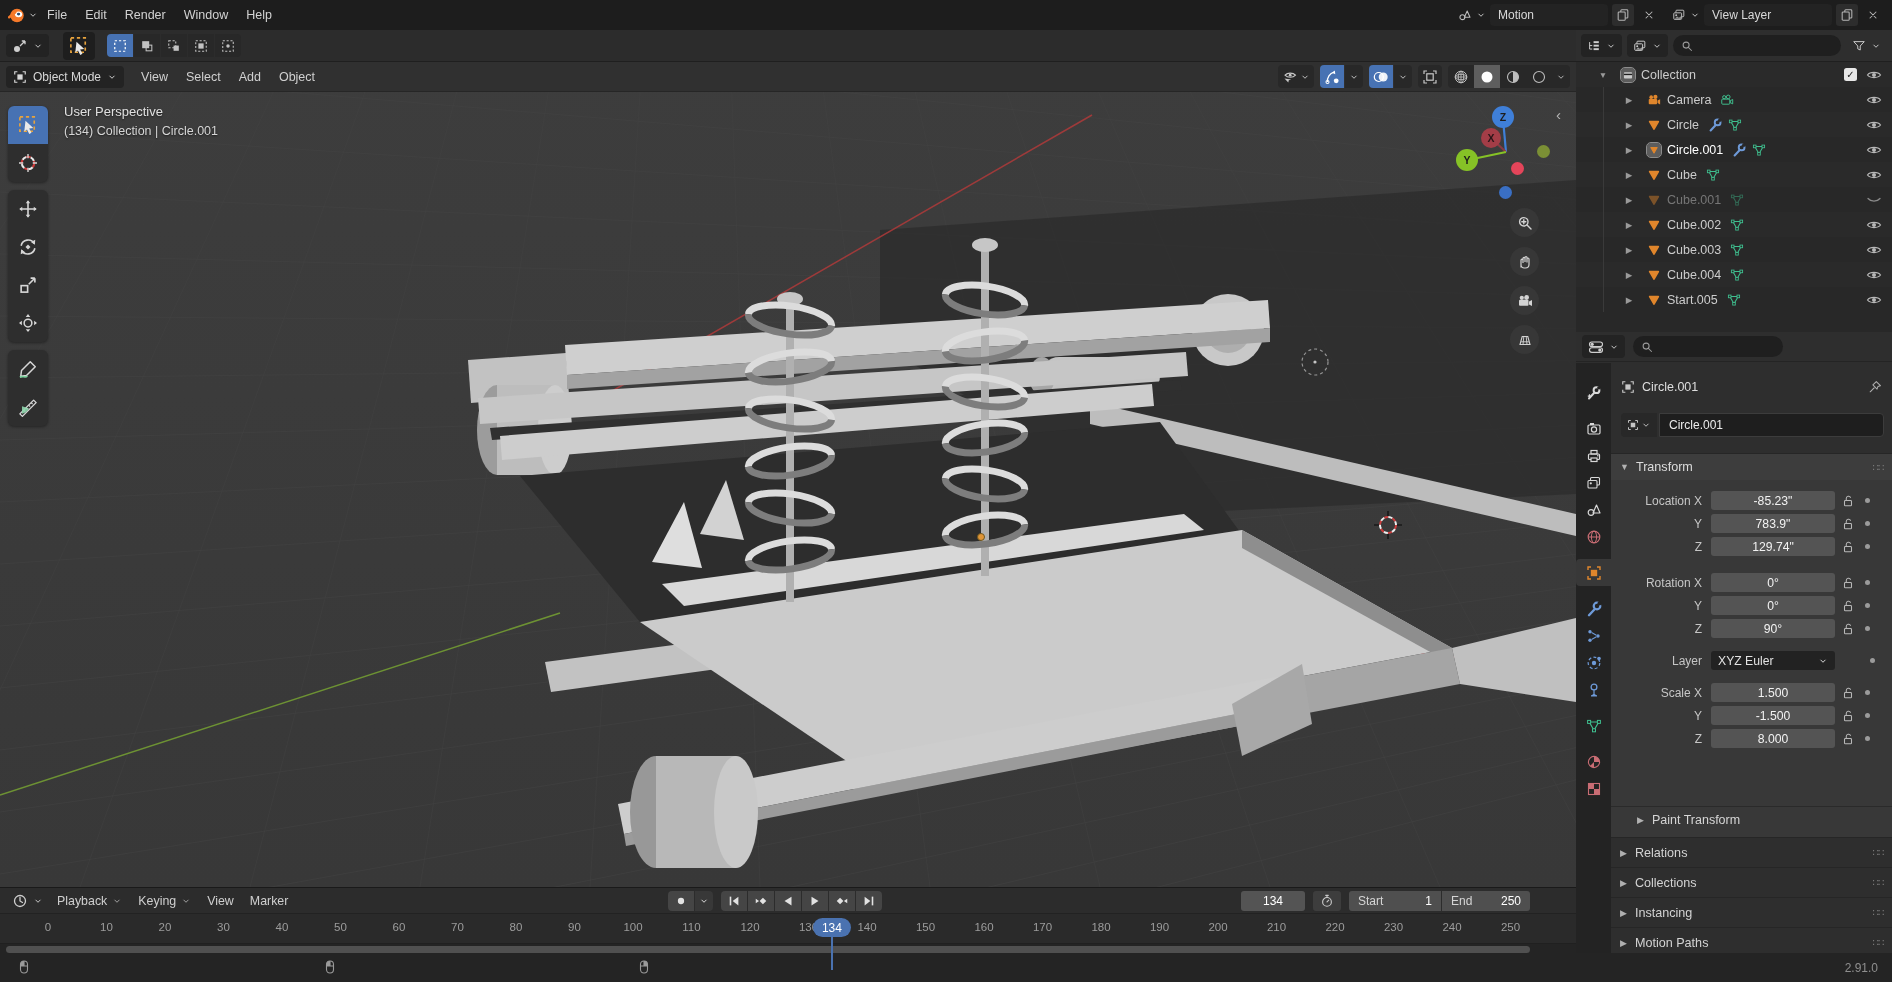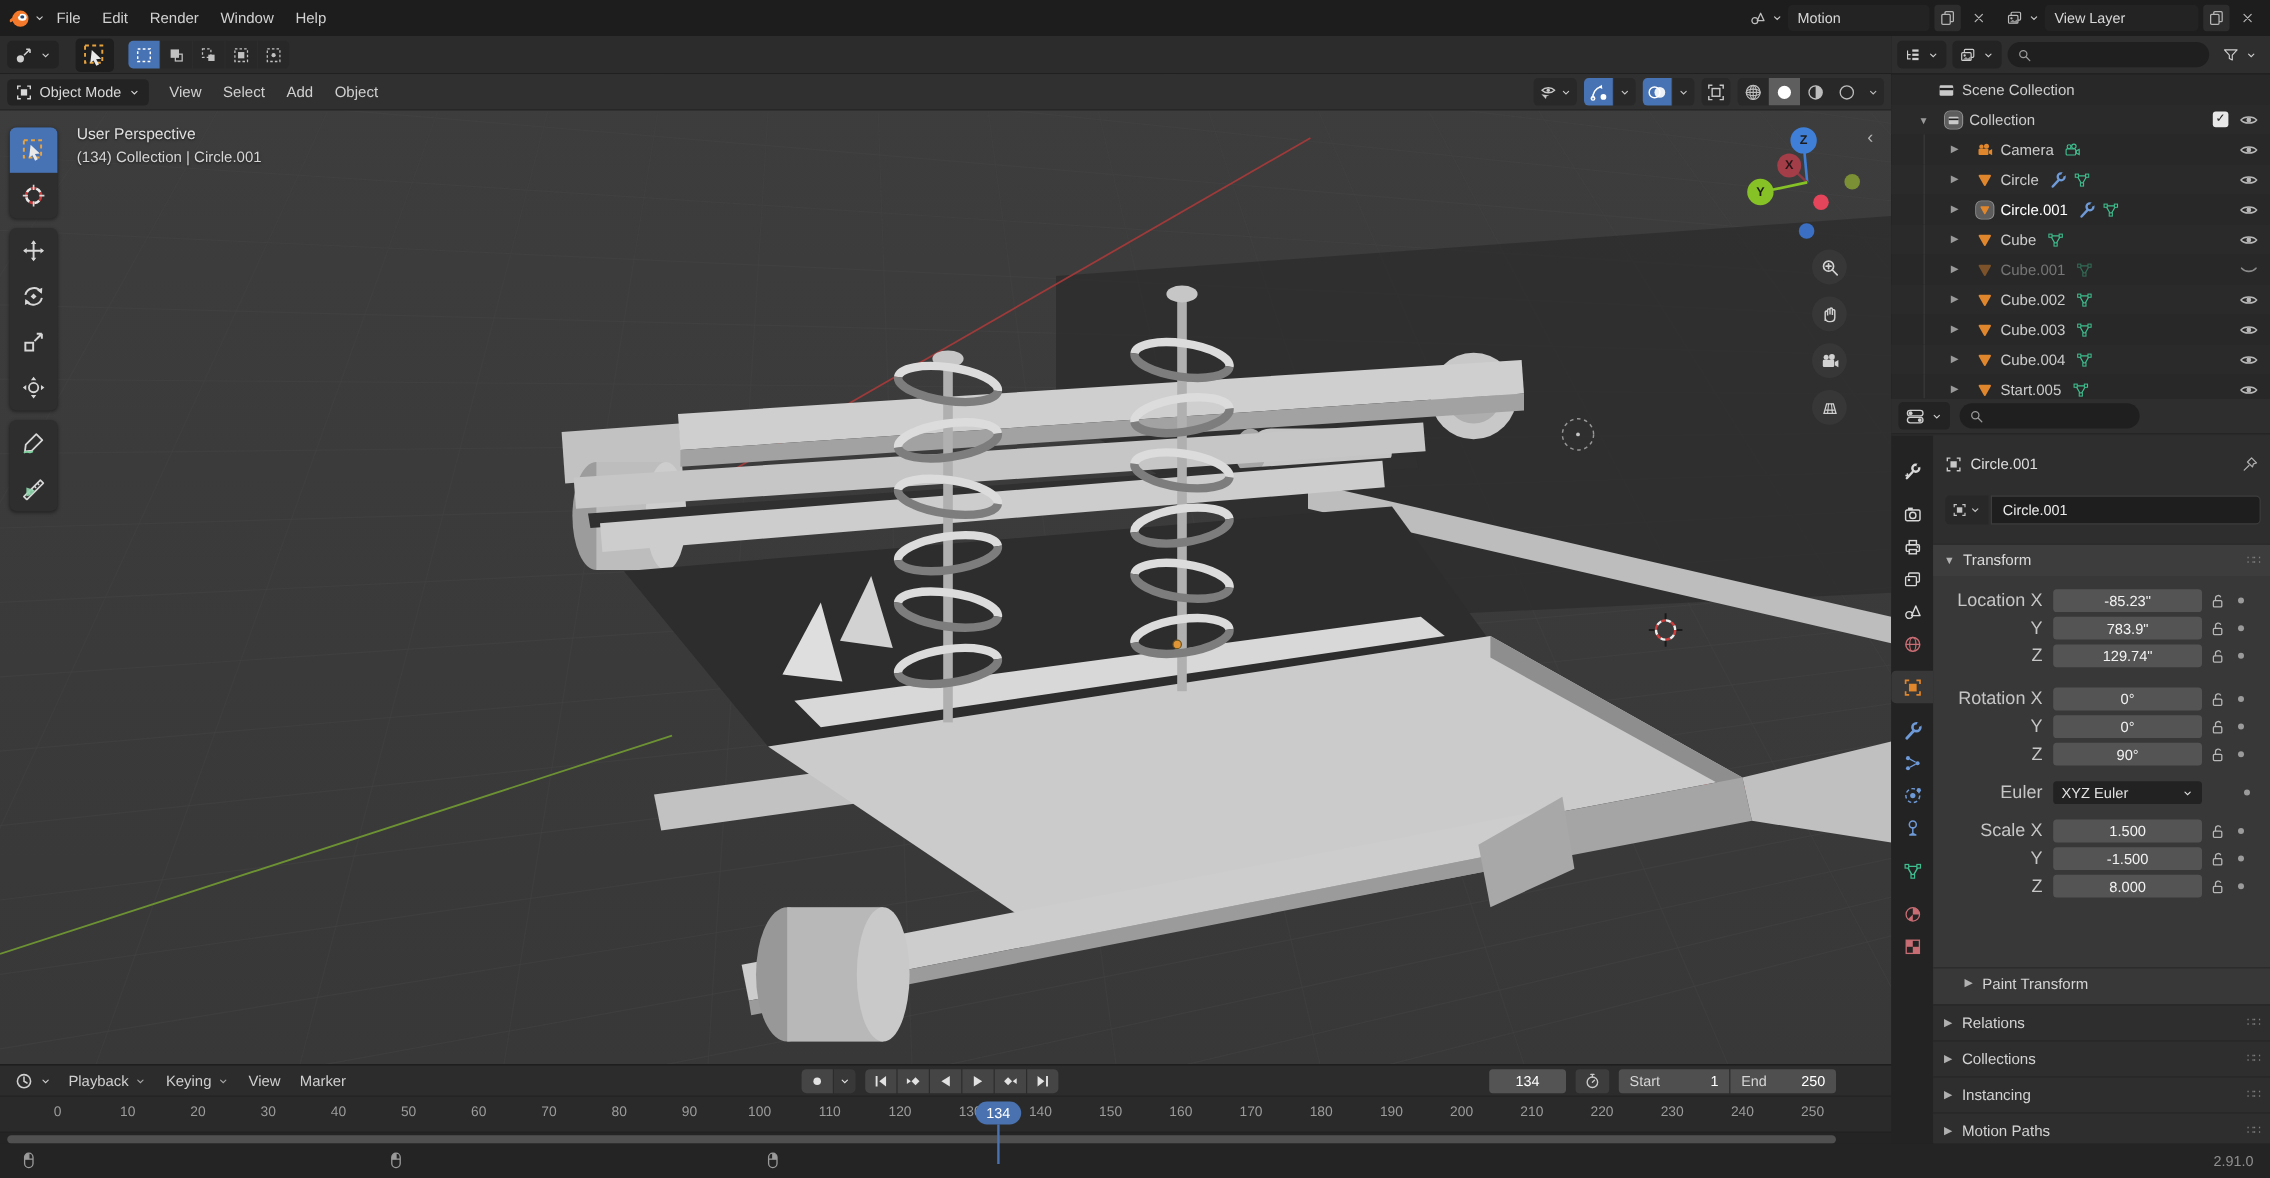--- a/index.html
+++ b/index.html
@@ -91,21 +91,21 @@
   #props-content { position:absolute; left:35px; top:31px; right:0; bottom:0; background:#2e2e2e; }
   #pc-breadcrumb { position:absolute; left:0; top:12px; right:0; height:24px; display:flex; align-items:center; padding:0 10px; gap:7px; color:#dedede; font-size:12.5px; }
   #pc-namerow { position:absolute; left:10px; top:50px; right:8px; height:24px; display:flex; gap:2px; }
   .pc-prefix { background:#282828; border-radius:4px 0 0 4px; width:36px; display:flex; align-items:center; justify-content:center; gap:2px; color:#c5c5c5; }
   .pc-namefield { background:#1e1e1e; border-radius:0 4px 4px 0; flex:1; display:flex; align-items:center; padding:0 9px; color:#ececec; border:1px solid #3c3c3c; }
   #transform-panel { position:absolute; left:0; top:90px; right:0; height:384px; background:#383838; border-top:1px solid #262626; }
   .panel-hdr { height:26px; display:flex; align-items:center; padding:0 9px; gap:7px; color:#dcdcdc; font-size:12.6px; }
   .panel-hdr .tri { color:#b2b2b2; font-size:9px; }
   .grip { margin-left:auto; color:#7d7d7d; font-size:10px; letter-spacing:-1px; }
   .trow { position:absolute; left:0; right:0; height:21px; display:flex; align-items:center; }
-  .trow .tlabel { width:100px; text-align:right; color:#c6c6c6; padding-right:9px; font-size:15px; flex:none; }
+  .trow .tlabel { width:100px; text-align:right; color:#c6c6c6; padding-right:9px; font-size:12px; flex:none; }
   .tfield { width:124px; height:19px; background:#545454; border-radius:3px; display:flex; align-items:center; justify-content:center; color:#f2f2f2; font-size:12.2px; flex:none; }
   .tlock { margin-left:6px; color:#b8b8b8; }
   .tdot { width:5px; height:5px; border-radius:50%; background:#9b9b9b; margin-left:10px; }
   .tdrop { width:124px; height:19px; background:#222222; border-radius:3px; display:flex; align-items:center; padding:0 7px; color:#e2e2e2; font-size:12.2px; flex:none; }
   .tdrop .ii { margin-left:auto; }
   #delta-row { position:absolute; left:0; right:0; top:352px; height:26px; border-top:1px solid #2a2a2a; display:flex; align-items:center; padding-left:26px; gap:8px; color:#d5d5d5; font-size:12.5px; }
   #cpanels { position:absolute; left:0; top:474px; right:0; }
   .cpanel { height:30px; border-top:1px solid #262626; background:#2e2e2e; display:flex; align-items:center; padding:0 9px; gap:8px; color:#d3d3d3; font-size:12.6px; }
 
   
@@ -841,30 +841,20 @@
         </svg>
       </span>
     <span class="ii i10">
         <svg class="ic" viewBox="0 0 16 16">
           <path d="M4.5 6.5L8 10l3.5-3.5" fill="none" stroke="currentColor" stroke-width="1.5" stroke-linecap="round"></path>
         </svg>
       </span>
   </div>
 </div>
 <div id="outliner" class="abs">
-    <div class="ol-row" style="padding-left: 30px;">
-      <span class="ol-icn ii i14" style="color: rgb(201, 201, 201);">
-        <svg class="ic" viewBox="0 0 16 16">
-          <rect x="1.5" y="3.5" width="13" height="10" rx="1.3" fill="currentColor"></rect>
-          <rect x="1.5" y="6" width="13" height="2.2" fill="#1f1f1f"></rect>
-        </svg>
-      </span>
-      <span class="ol-label">Scene Collection</span>
-      <span class="ol-right"></span>
-    </div>
     <div class="ol-row alt" style="padding-left: 18px;">
       <span class="ol-arrow" style="font-size: 8.5px;">▼</span>
       <span class="ol-icn ii i14 sel-box" style="color: rgb(201, 201, 201);">
         <svg class="ic" viewBox="0 0 16 16">
           <rect x="1.5" y="3.5" width="13" height="10" rx="1.3" fill="currentColor"></rect>
           <rect x="1.5" y="6" width="13" height="2.2" fill="#1f1f1f"></rect>
         </svg>
       </span>
       <span class="ol-label">Collection</span>
       <span class="ol-right">
@@ -1455,21 +1445,21 @@
             <span class="tlock ii i14">
               <svg class="ic" viewBox="0 0 16 16">
                 <rect x="4" y="7.5" width="8" height="6" rx="1" fill="none" stroke="currentColor" stroke-width="1.2"></rect>
                 <path d="M6 7.5V5.2a2.6 2.6 0 0 1 5-1" fill="none" stroke="currentColor" stroke-width="1.2"></path>
               </svg>
             </span>
             <span class="tdot"></span>
           </div>
         </div>
       <div class="trow" style="top:196px">
-        <div class="tlabel">Euler</div>
+        <div class="tlabel">Layer</div>
         <div class="tdrop">
           <span>XYZ Euler</span>
           <span class="ii i10">
               <svg class="ic" viewBox="0 0 16 16">
                 <path d="M4.5 6.5L8 10l3.5-3.5" fill="none" stroke="currentColor" stroke-width="1.5" stroke-linecap="round"></path>
               </svg>
             </span>
         </div>
         <span class="tdot" style="margin-left:35px"></span>
       </div>

